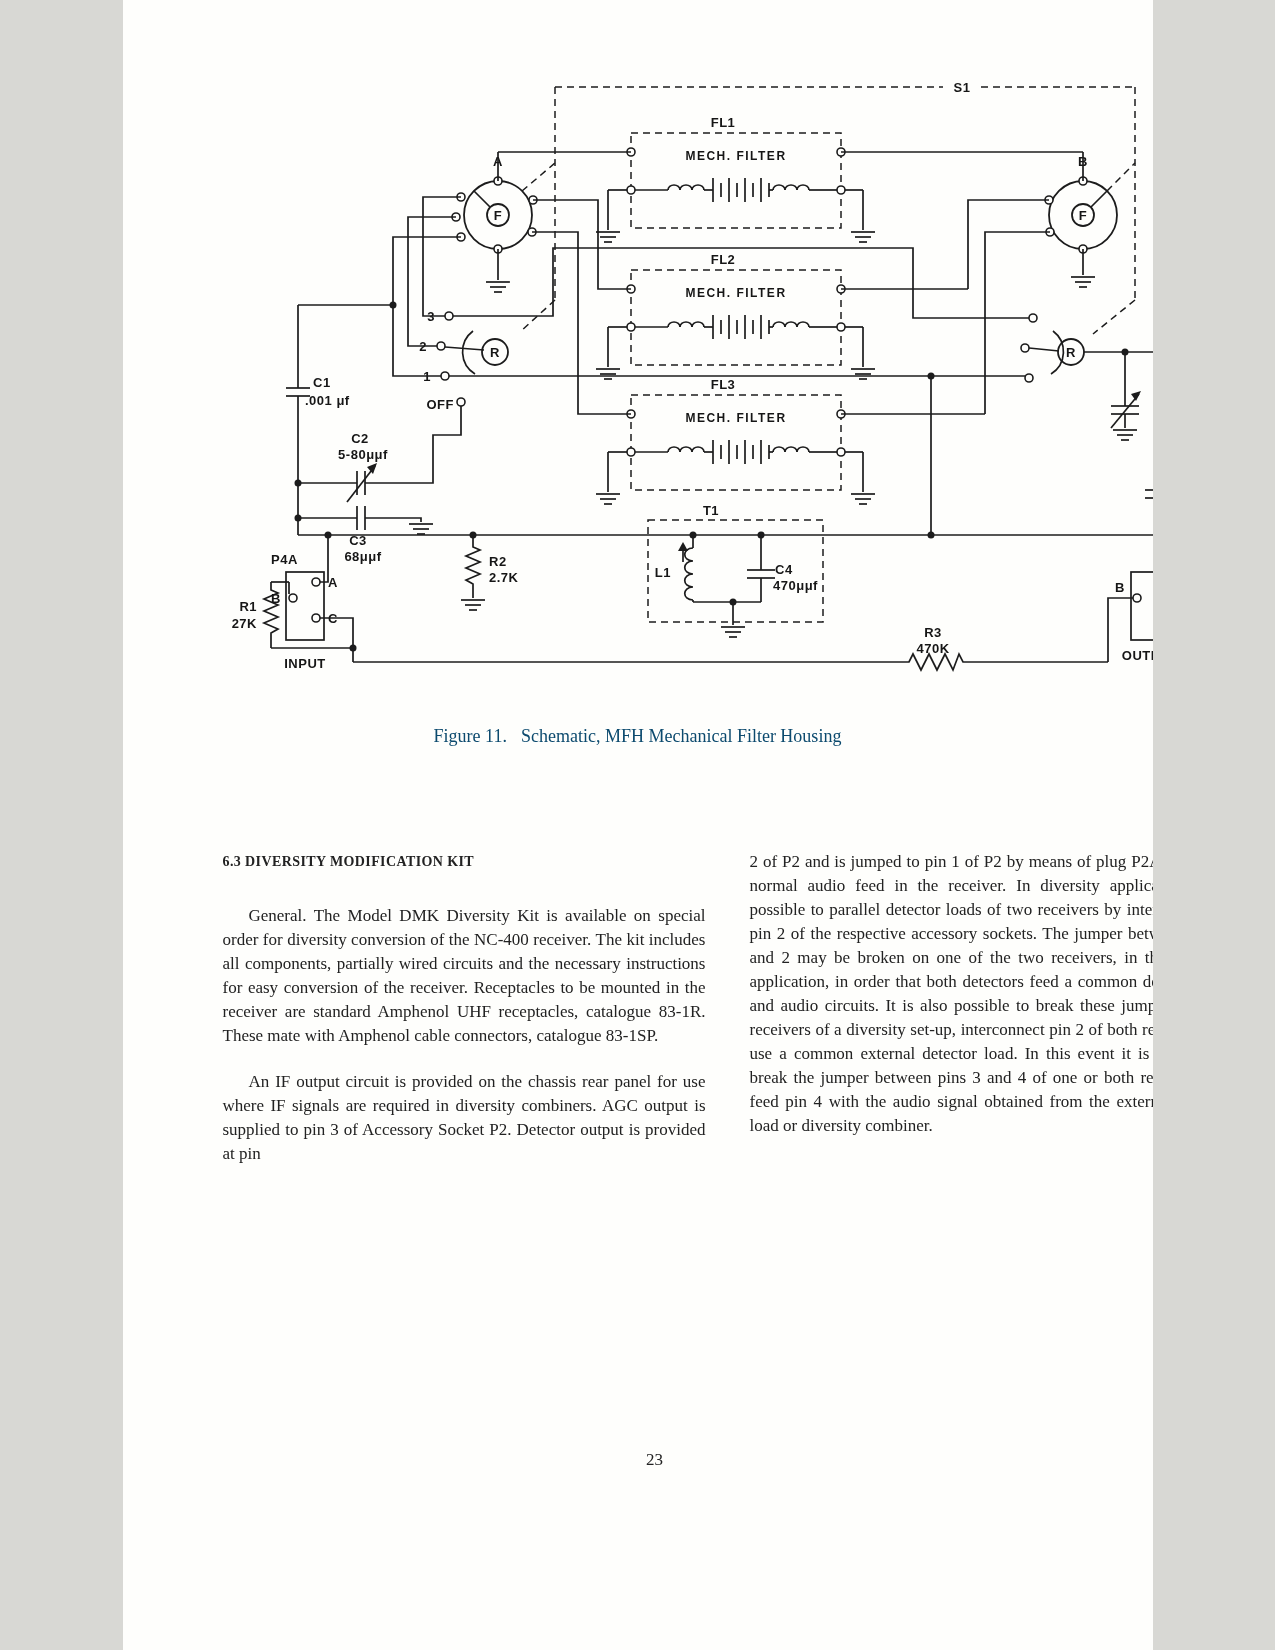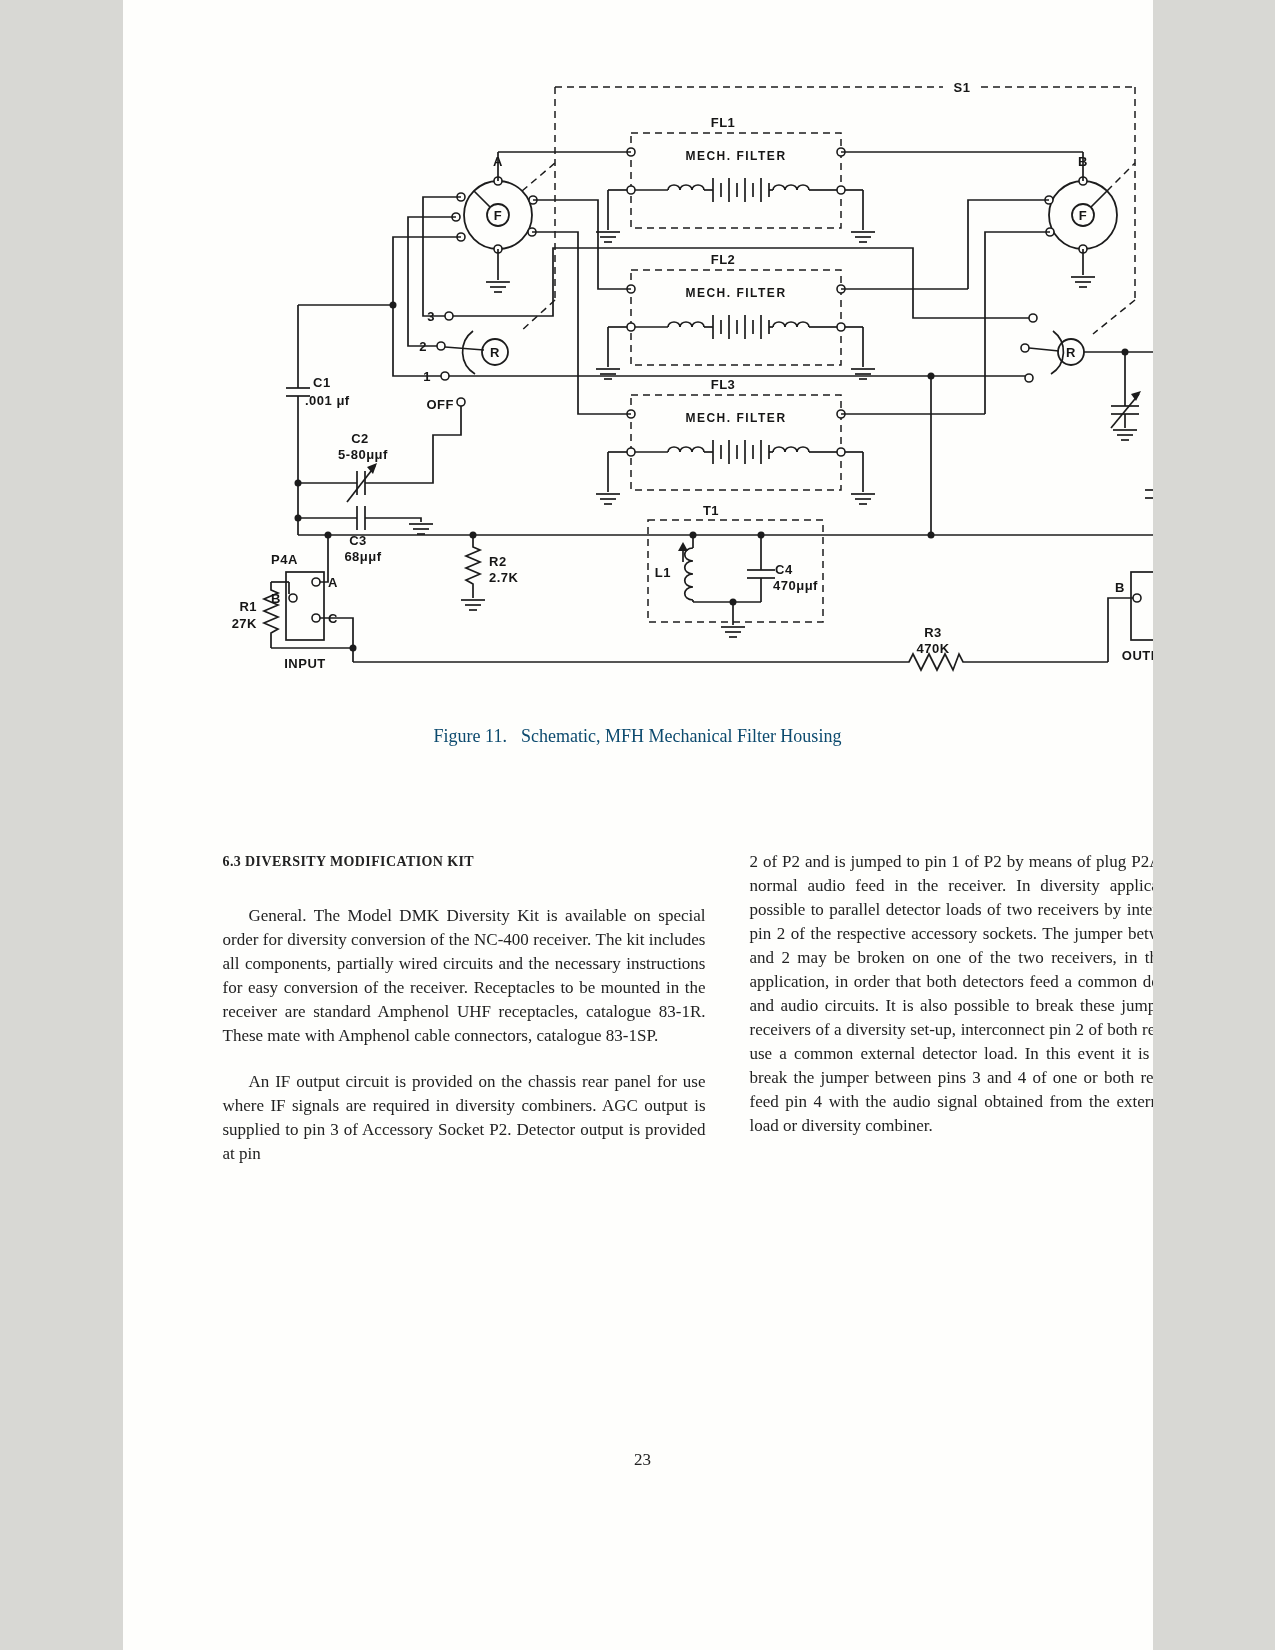--- a/index.html
+++ b/index.html
@@ -30,21 +30,21 @@
   .caption .cap-label { margin-right:14px; }
   .col { position:absolute; width:483px; font-size:17px; line-height:24px;
          text-align:justify; color:#222; }
   .col-left  { left:100px; top:850px; }
   .col-right { left:627px; top:850px; }
   .sec-head { font-size:14px; font-weight:bold; letter-spacing:.4px; margin:0 0 30px 0; text-align:left; }
   .col p { margin:0 0 22px 0; text-indent:26px; }
   .col p.noindent { text-indent:0; }
   .lead { font-weight:normal; }
   .pageno {
-    position:absolute; top:1450px; left:5px; width:100%;
+    position:absolute; top:1450px; left:17px; width:100%;
     text-align:center; font-size:17px; color:#222;
   }
 </style>
 </head>
 <body>
 
 <div class="page">
 
   <svg class="schematic" width="1275" height="710" viewBox="0 0 1275 710">
 

